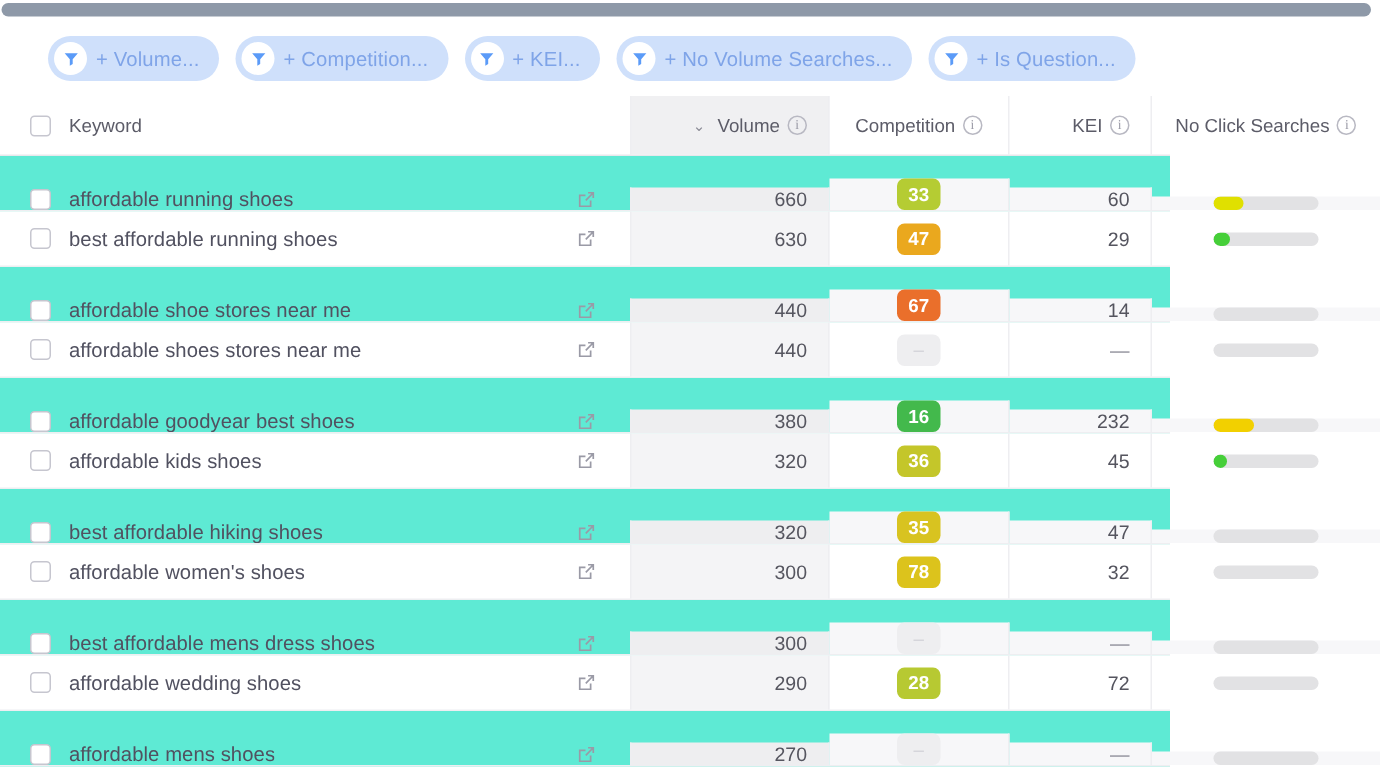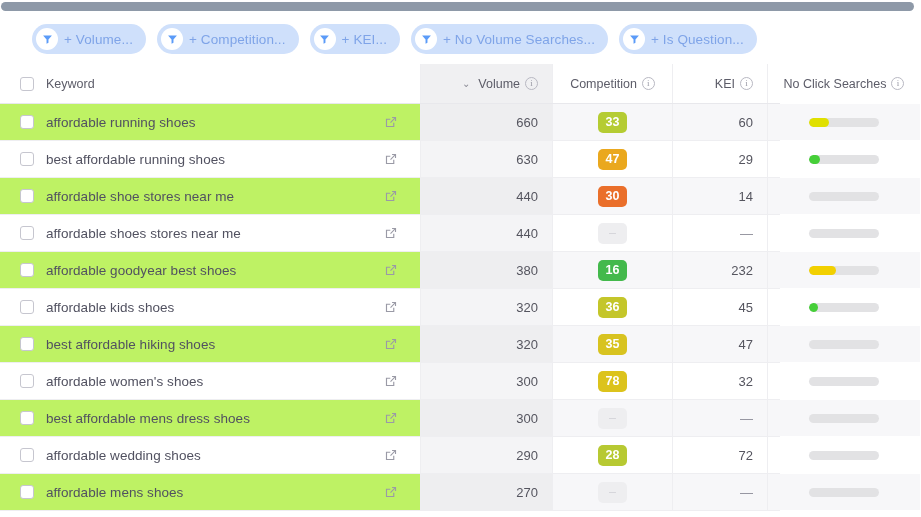--- a/index.html
+++ b/index.html
@@ -47,21 +47,21 @@
   .table { position:absolute; top:64px; left:0; width:780px; height:453px; }
   .thead {
     display:flex; height:40px; align-items:stretch;
     border-bottom:1px solid #e8e8ec; background:#ffffff;
   }
   .tbody { }
   .row {
     display:flex; height:37px; align-items:stretch;
     border-bottom:1px solid #eeeef1;
   }
-  .row.odd  { background:#bef264; }
+  .row.odd  { background:#5eead4;align-items:flex-end; }
   .row.even { background:#ffffff; }
 
   
   .c-keyword     { width:420px; flex:0 0 420px; display:flex; align-items:center; padding-left:20px; position:relative; }
   .c-volume      { width:133px; flex:0 0 133px; display:flex; align-items:center; justify-content:flex-end; padding-right:14px;
                    border-left:1px solid #eeeef1; border-right:1px solid #eeeef1; }
   .c-competition { width:120px; flex:0 0 120px; display:flex; align-items:center; justify-content:center;
                    border-right:1px solid #eeeef1; }
   .c-kei         { width:95px;  flex:0 0 95px;  display:flex; align-items:center; justify-content:flex-end; padding-right:14px;
                    border-right:1px solid #eeeef1; }
@@ -255,21 +255,21 @@
             <span class="kw-text">affordable shoe stores near me</span>
             <span class="ext-link"><svg width="14" height="14" viewBox="0 0 16 16" aria-hidden="true">
                 <path d="M2.2 4.2h5v1.3H3.5v7h7V8.8h1.3v5H2.2z" fill="#9a9aa6"></path>
                 <path d="M9.2 2.2h4.6v4.6h-1.3V4.4L7.9 9.1 7 8.2l4.7-4.7H9.2z" fill="#9a9aa6"></path>
               </svg></span>
           </div>
           <div class="c-volume">
             <span class="vol-text">440</span>
           </div>
           <div class="c-competition">
-            <span class="comp-badge" style="background:#ea6f2b">30</span>
+            <span class="comp-badge" style="background:#ea6f2b">67</span>
           </div>
           <div class="c-kei">
             <span class="kei-text">14</span>
           </div>
           <div class="c-nocs">
             <span class="bar-track"></span>
           </div>
         </div>
         <div class="row even">
           <div class="c-keyword">

